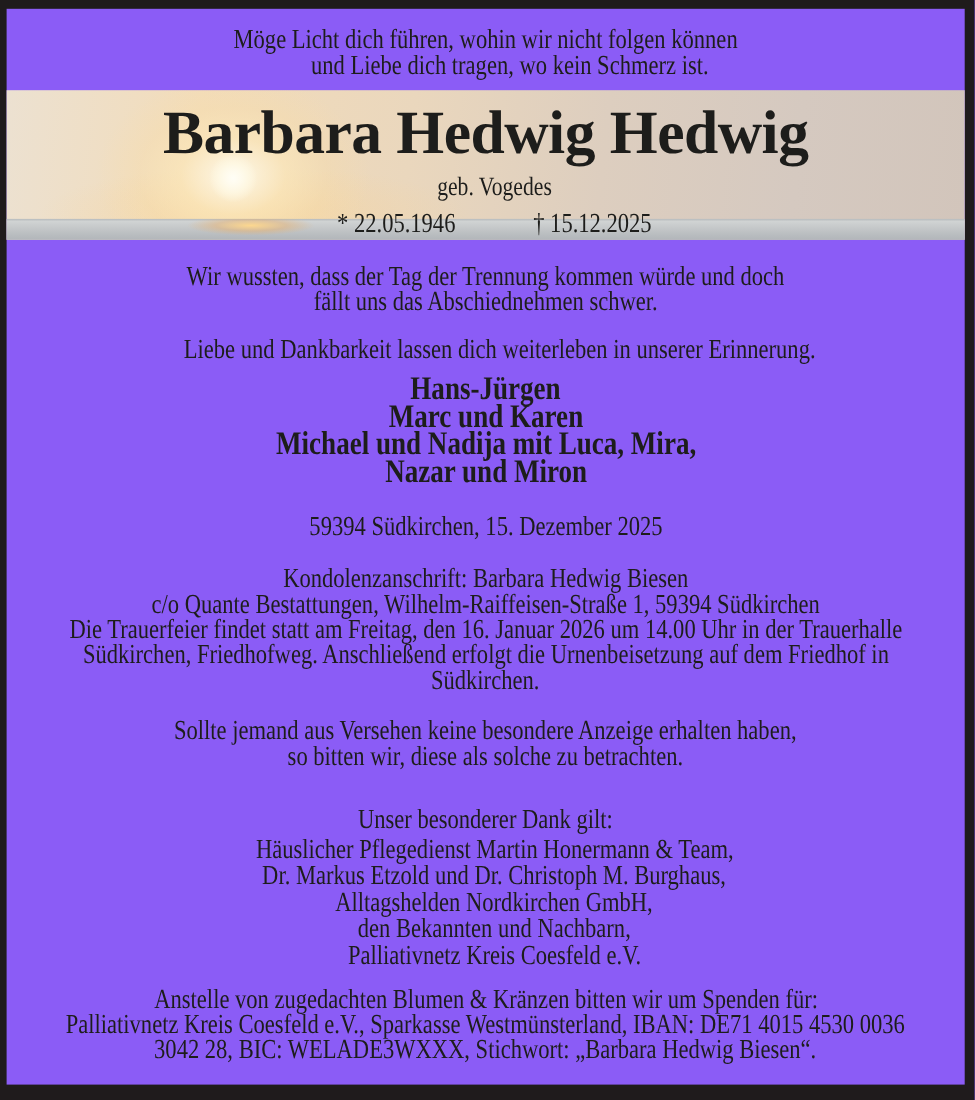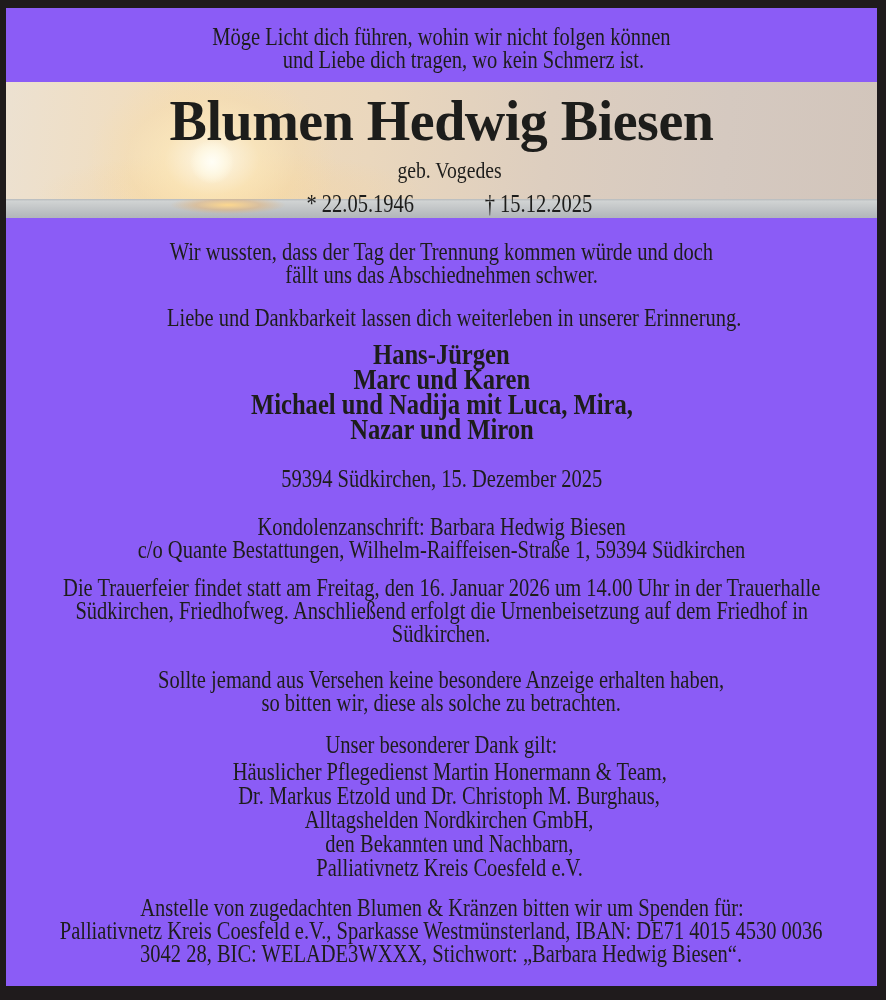--- a/index.html
+++ b/index.html
@@ -65,23 +65,23 @@
   }
   .dates-row > .date-death{ margin-left:80px; }
 
   
   .sec-intro{ margin-top:22px; }
   .sec-remembrance{ margin-top:20px;margin-left:25px; }
   .sec-family{ margin-top:12px; }
   .sec-family .line{ line-height:25px; font-size:30px; font-weight:bold; }
   .sec-placedate{ margin-top:26px;text-align:right; }
   .sec-condolence{ margin-top:25px; }
-  .sec-funeral{ margin-top:15px; }
+  .sec-funeral{ }
   .sec-apology{ margin-top:23px; }
-  .sec-thanks-heading{ margin-top:19px; }
+  .sec-thanks-heading{ margin-top:35px; }
   .sec-thanks-list{ margin-top:4px;margin-left:16px; }
   .sec-thanks-list .line{ line-height:24px; }
   .sec-donation{ margin-top:16px; }
 </style>
 </head>
 <body>
 
 <div class="sheet">
 
   <div class="epigraph">
@@ -89,21 +89,21 @@
       <span class="cond">Möge Licht dich führen, wohin wir nicht folgen können</span>
     </div>
     <div class="line" style="line-height:23px;font-size:25px;padding-left:44px;">
       <span class="cond">und Liebe dich tragen, wo kein Schmerz ist.</span>
     </div>
   </div>
 
   <div class="photo">
     <div class="water"></div>
     <div class="photo-name line">
-      <span>Blumen Hedwig Biesen</span>
+      <span>Barbara Hedwig Hedwig</span>
     </div>
     <div class="photo-maiden line">
       <span class="cond">geb. Vogedes</span>
     </div>
     <div class="photo-dates line">
       <span class="cond dates-row">
         <span class="date-birth">* 22.05.1946</span>
         <span class="date-death">† 15.12.2025</span>
       </span>
     </div>

